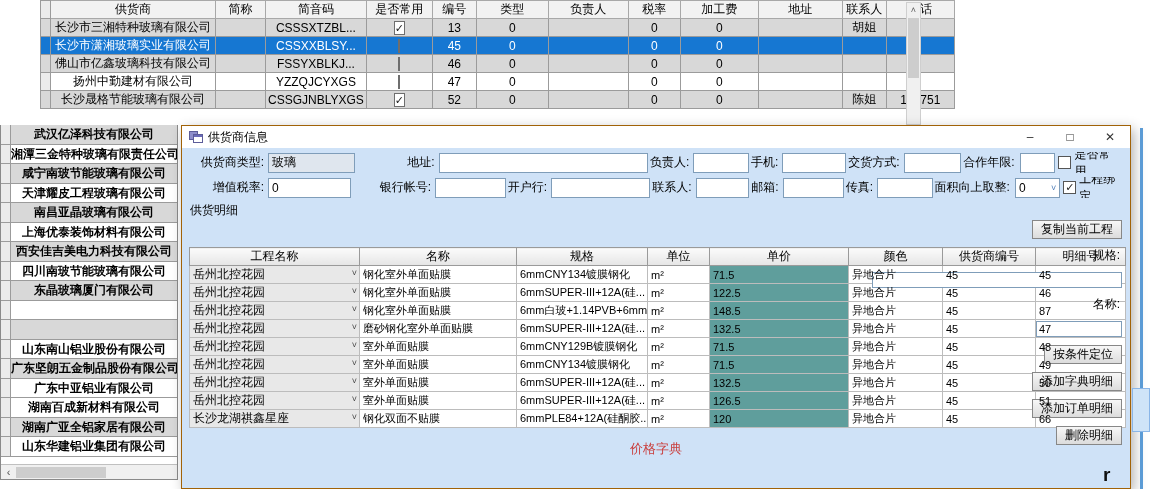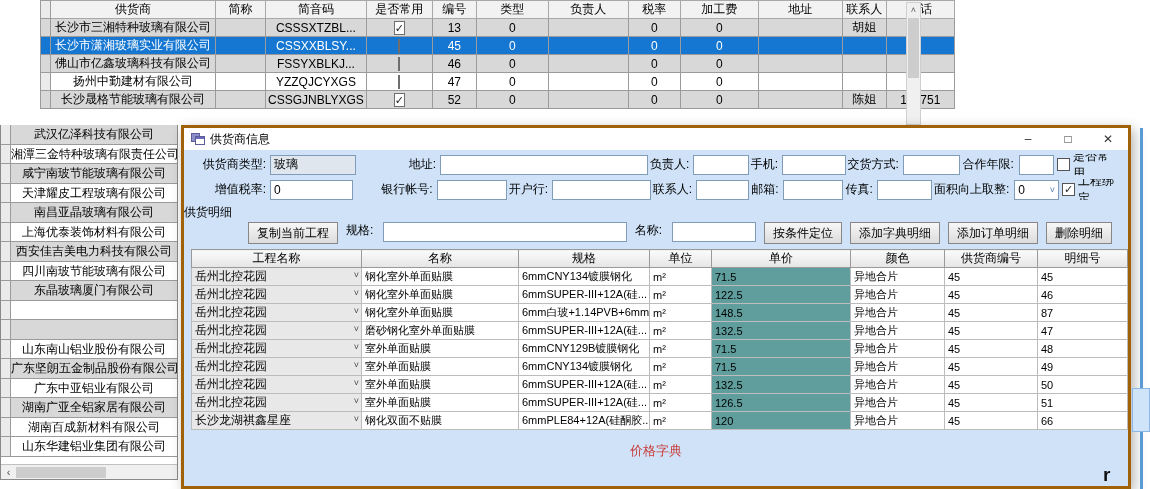--- a/index.html
+++ b/index.html
@@ -20,33 +20,33 @@
   .cb.checked::before { content:"✓"; }
 
   .vscroll { position:absolute; left:906px; top:2px; width:15px; height:123px;
              background:#f0f0f0; border:1px solid #cfcfcf; font-size:9px; color:#606060; text-align:center; }
   .vscroll .arr { display:block; height:14px; line-height:14px; }
   .vscroll .thumb { display:block; margin:1px auto; width:11px; height:60px; background:#cdcdcd; }
 
   
   #left-list { position:absolute; left:0; top:125px; width:178px; height:355px; background:#fff;
                border:1px solid #8a8a8a; border-top:none; overflow:hidden; }
-  .lrow { height:19.5px; display:flex; }
+  .lrow { height:19.5px; display:flex;font-weight:bold; }
   .lrow .lstrip { width:10px; background:#ebebeb; border-right:1px solid #9b9b9b; border-bottom:1px solid #9b9b9b; }
   .lrow .ltxt { flex:1; text-align:center; line-height:19px; border-bottom:1px solid #9b9b9b;
                 overflow:hidden; white-space:nowrap; font-size:12px; }
   .lrow.gray .ltxt { background:#d8d8d8; }
   .hscroll { position:absolute; left:0; bottom:0; width:176px; height:15px; background:#f0f0f0;
              border-top:1px solid #c0c0c0; display:flex; align-items:center; }
   .hscroll .arr { width:15px; text-align:center; color:#555; font-size:11px; }
   .hscroll .thumb { width:90px; height:11px; background:#cdcdcd; }
 
   
   #dialog { position:absolute; left:181px; top:125px; width:950px; height:364px;
-            background:#cfe2f7; border:3px solid #a16207; box-shadow:3px 4px 12px rgba(0,0,0,.3); }
+            background:#cfe2f7; border:1px solid #a16207; box-shadow:3px 4px 12px rgba(0,0,0,.3); }
   .titlebar { height:22px; background:#fff; display:flex; align-items:center; }
   .wicon { width:14px; height:12px; margin:0 5px 0 7px; position:relative; }
   .wicon .b1 { position:absolute; left:0; top:0; width:9px; height:9px; background:#8e8ecb; border:1px solid #5c5c99; }
   .wicon .b2 { position:absolute; left:4px; top:3px; width:10px; height:9px; background:#fff; border:1px solid #5c5c99; }
   .wicon .b2::before { content:""; position:absolute; left:0; top:0; width:8px; height:2px; background:#6a6ab8; }
   .wtitle { font-size:12px; }
   .wctrls { margin-left:auto; display:flex; height:22px; }
   .wbtn { width:40px; height:22px; display:flex; align-items:center; justify-content:center;
           font-size:12px; color:#333; }
 
@@ -64,22 +64,22 @@
   .tail { margin-left:auto; display:flex; align-items:center; gap:3px; }
   .btn { height:22px; background:linear-gradient(#f7f7f7,#dcdcdc); border:1px solid #878787;
          padding:0 8px; font-size:12px; white-space:nowrap; }
   .wcb { width:13px; height:13px; border:1px solid #555; background:#fff; display:inline-flex;
          align-items:center; justify-content:center; font-size:11px; color:#222; flex:none; }
   .wcb.checked::before { content:"✓"; }
   .combo { width:50px; height:20px; border:1px solid #7f9db9; background:#fff;
            display:flex; align-items:center; padding:0 3px; }
   .combo .arr { margin-left:auto; color:#4a7ab5; font-size:9px; }
 
-  .section-label { padding:4px 0 1px 0; }
-  .detail-controls { display:flex; align-items:flex-start; gap:8px; padding:0 16px; height:25px; }
+  .section-label { padding:4px 0 1px 8px; }
+  .detail-controls { display:flex; align-items:flex-end; gap:8px; padding:0 8px; height:25px;flex-direction:column; }
   .detail-controls .copy { margin-left:48px; }
 
   table.dg { border-collapse:collapse; table-layout:fixed; margin:2px 0 0 7px; width:936px;
              background:#fff; border:1px solid #555; }
   .dg th { height:17px; background:linear-gradient(#fbfbfb,#e5e5e5); border:1px solid #9a9a9a;
            font-weight:normal; font-size:12px; padding:0 2px; overflow:hidden; white-space:nowrap; }
   .dg td { height:18px; border:1px solid #bcbcbc; font-size:11px; padding:0 3px;
            overflow:hidden; white-space:nowrap; text-align:left; }
   .dg td.proj { background:#e8e8e8; position:relative; padding-right:14px; font-size:12px; }
   .dg td.proj .carr { position:absolute; right:2px; top:2px; color:#444; font-size:9px; }
@@ -265,27 +265,27 @@
         <span class="ltxt">山东南山铝业股份有限公司</span>
       </div>
       <div class="lrow gray">
         <span class="lstrip"></span>
         <span class="ltxt">广东坚朗五金制品股份有限公司</span>
       </div>
       <div class="lrow">
         <span class="lstrip"></span>
         <span class="ltxt">广东中亚铝业有限公司</span>
       </div>
+      <div class="lrow">
+        <span class="lstrip"></span>
+        <span class="ltxt">湖南百成新材料有限公司</span>
+      </div>
       <div class="lrow gray">
         <span class="lstrip"></span>
         <span class="ltxt">湖南广亚全铝家居有限公司</span>
-      </div>
-      <div class="lrow">
-        <span class="lstrip"></span>
-        <span class="ltxt">湖南百成新材料有限公司</span>
       </div>
       <div class="lrow">
         <span class="lstrip"></span>
         <span class="ltxt">山东华建铝业集团有限公司</span>
       </div>
     </div>
   <div class="hscroll">
     <span class="arr">‹</span>
     <span class="thumb"></span>
   </div>

